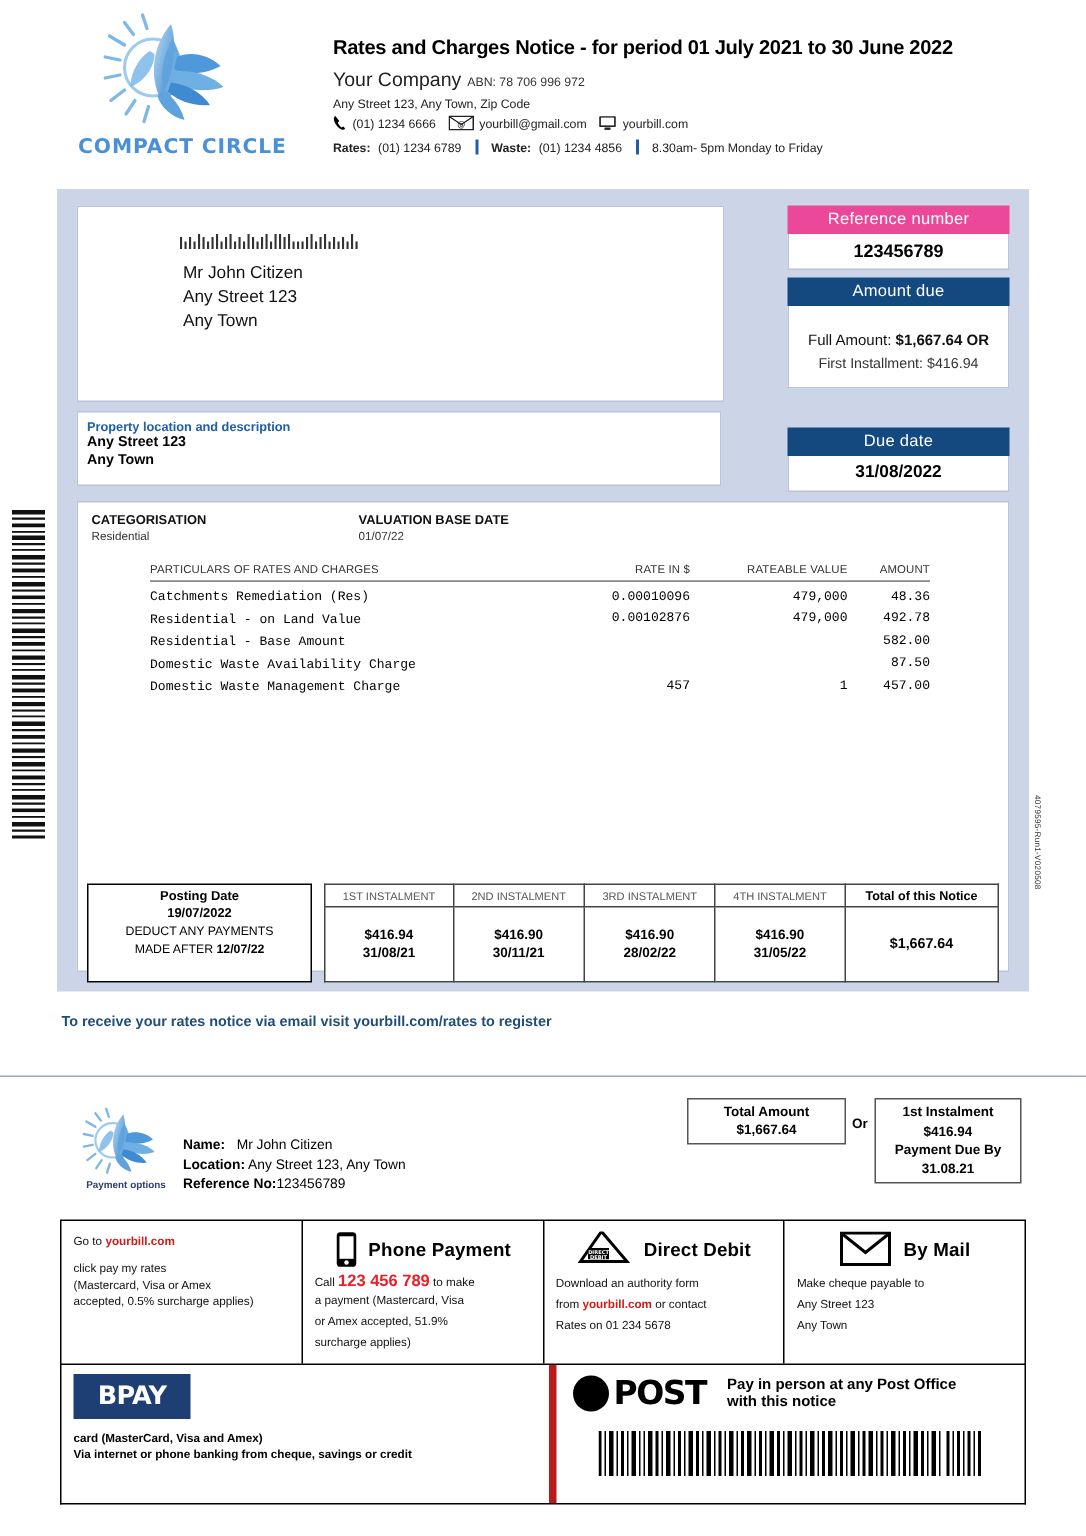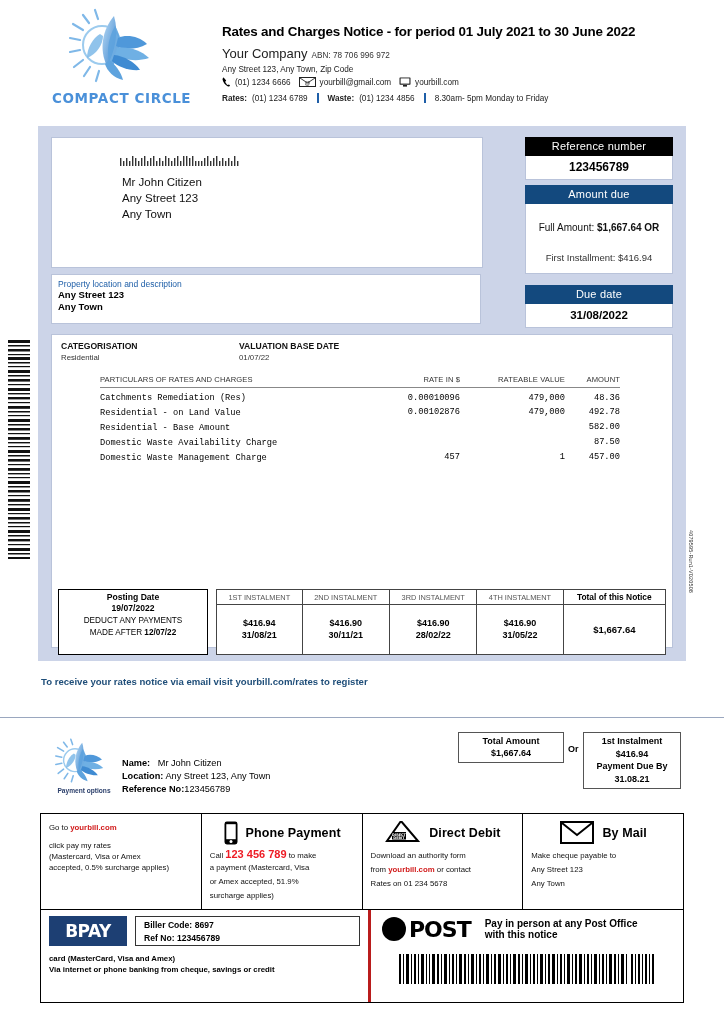--- a/index.html
+++ b/index.html
@@ -128,21 +128,21 @@
     position: absolute;
     left: 13px; top: 148px;
     width: 430px; height: 50px;
     background: #fff;
     border: 1px solid #b9c3da;
     padding: 4px 0 0 6px;
     box-sizing: border-box;
   }
   .prop-title {
     font-size: 8.5px;
-    font-weight: normal;
+    font-weight: bold;
     color: #1f5fa8;
   }
   .prop-line {
     font-size: 9.5px;
     font-weight: bold;
     color: #000;
     line-height: 12px;
   }
 
   
@@ -154,31 +154,31 @@
     padding: 3px 0 4px;
     letter-spacing: 0.2px;
   }
   .rbox-body {
     background: #fff;
     border: 1px solid #b9c3da;
     border-top: none;
     text-align: center;
     box-sizing: border-box;
   }
-  .ref-head { background: #000000; }
+  .ref-head { background: #ec4899; }
   .blue-head { background: #13497e; }
   .ref-val {
     font-size: 12px;
     font-weight: bold;
     padding: 4px 0 5px;
   }
   .amt-body { padding: 18px 0 10px; }
   .amt-full { font-size: 10px; color: #111; }
   .amt-full b { font-weight: bold; }
-  .amt-first { font-size: 9.5px; color: #333; margin-top: 19px; }
+  .amt-first { font-size: 9.5px; color: #333; margin-top: 4px; }
   .due-val { font-size: 11.5px; font-weight: bold; padding: 5px 0 6px; }
 
   
   .sheet {
     position: absolute;
     left: 13px; top: 208px;
     width: 622px; height: 314px;
     background: #fff;
     border: 1px solid #b9c3da;
     box-sizing: border-box;
@@ -396,21 +396,21 @@
     left: 40px; top: 910px;
     width: 644px; height: 93px;
     display: flex;
     border: 1px solid #000;
     border-top: none;
     box-sizing: border-box;
     background: #fff;
   }
   .bpay-cell {
     width: 330px;
-    border-right: 3px solid #b91c1c;
+    border-right: 5px solid #b91c1c;
     box-sizing: border-box;
     padding: 6px 8px 0 8px;
   }
   .bpay-top { display: flex; align-items: stretch; gap: 8px; }
   .bpay-logo {
     width: 78px; height: 30px;
     background: #1d3f73;
     color: #fff;
     display: flex;
     align-items: center;
@@ -887,24 +887,20 @@
       <div class="ml">Any Town</div>
     </div>
   </div>
 </div>
 
 <div class="pay-grid2">
 
   <div class="bpay-cell">
     <div class="bpay-top">
       <div class="bpay-logo">BPAY</div>
-      <div class="bpay-codes">
-        <div><span>Biller Code:</span> <span>8697</span></div>
-        <div><span>Ref No:</span> <span>123456789</span></div>
-      </div>
     </div>
     <div class="bpay-note">
       <div>card (MasterCard, Visa and Amex)</div>
       <div>Via internet or phone banking from cheque, savings or credit</div>
     </div>
   </div>
 
   <div class="post-cell">
     <div class="post-top">
       <div class="post-logo">

